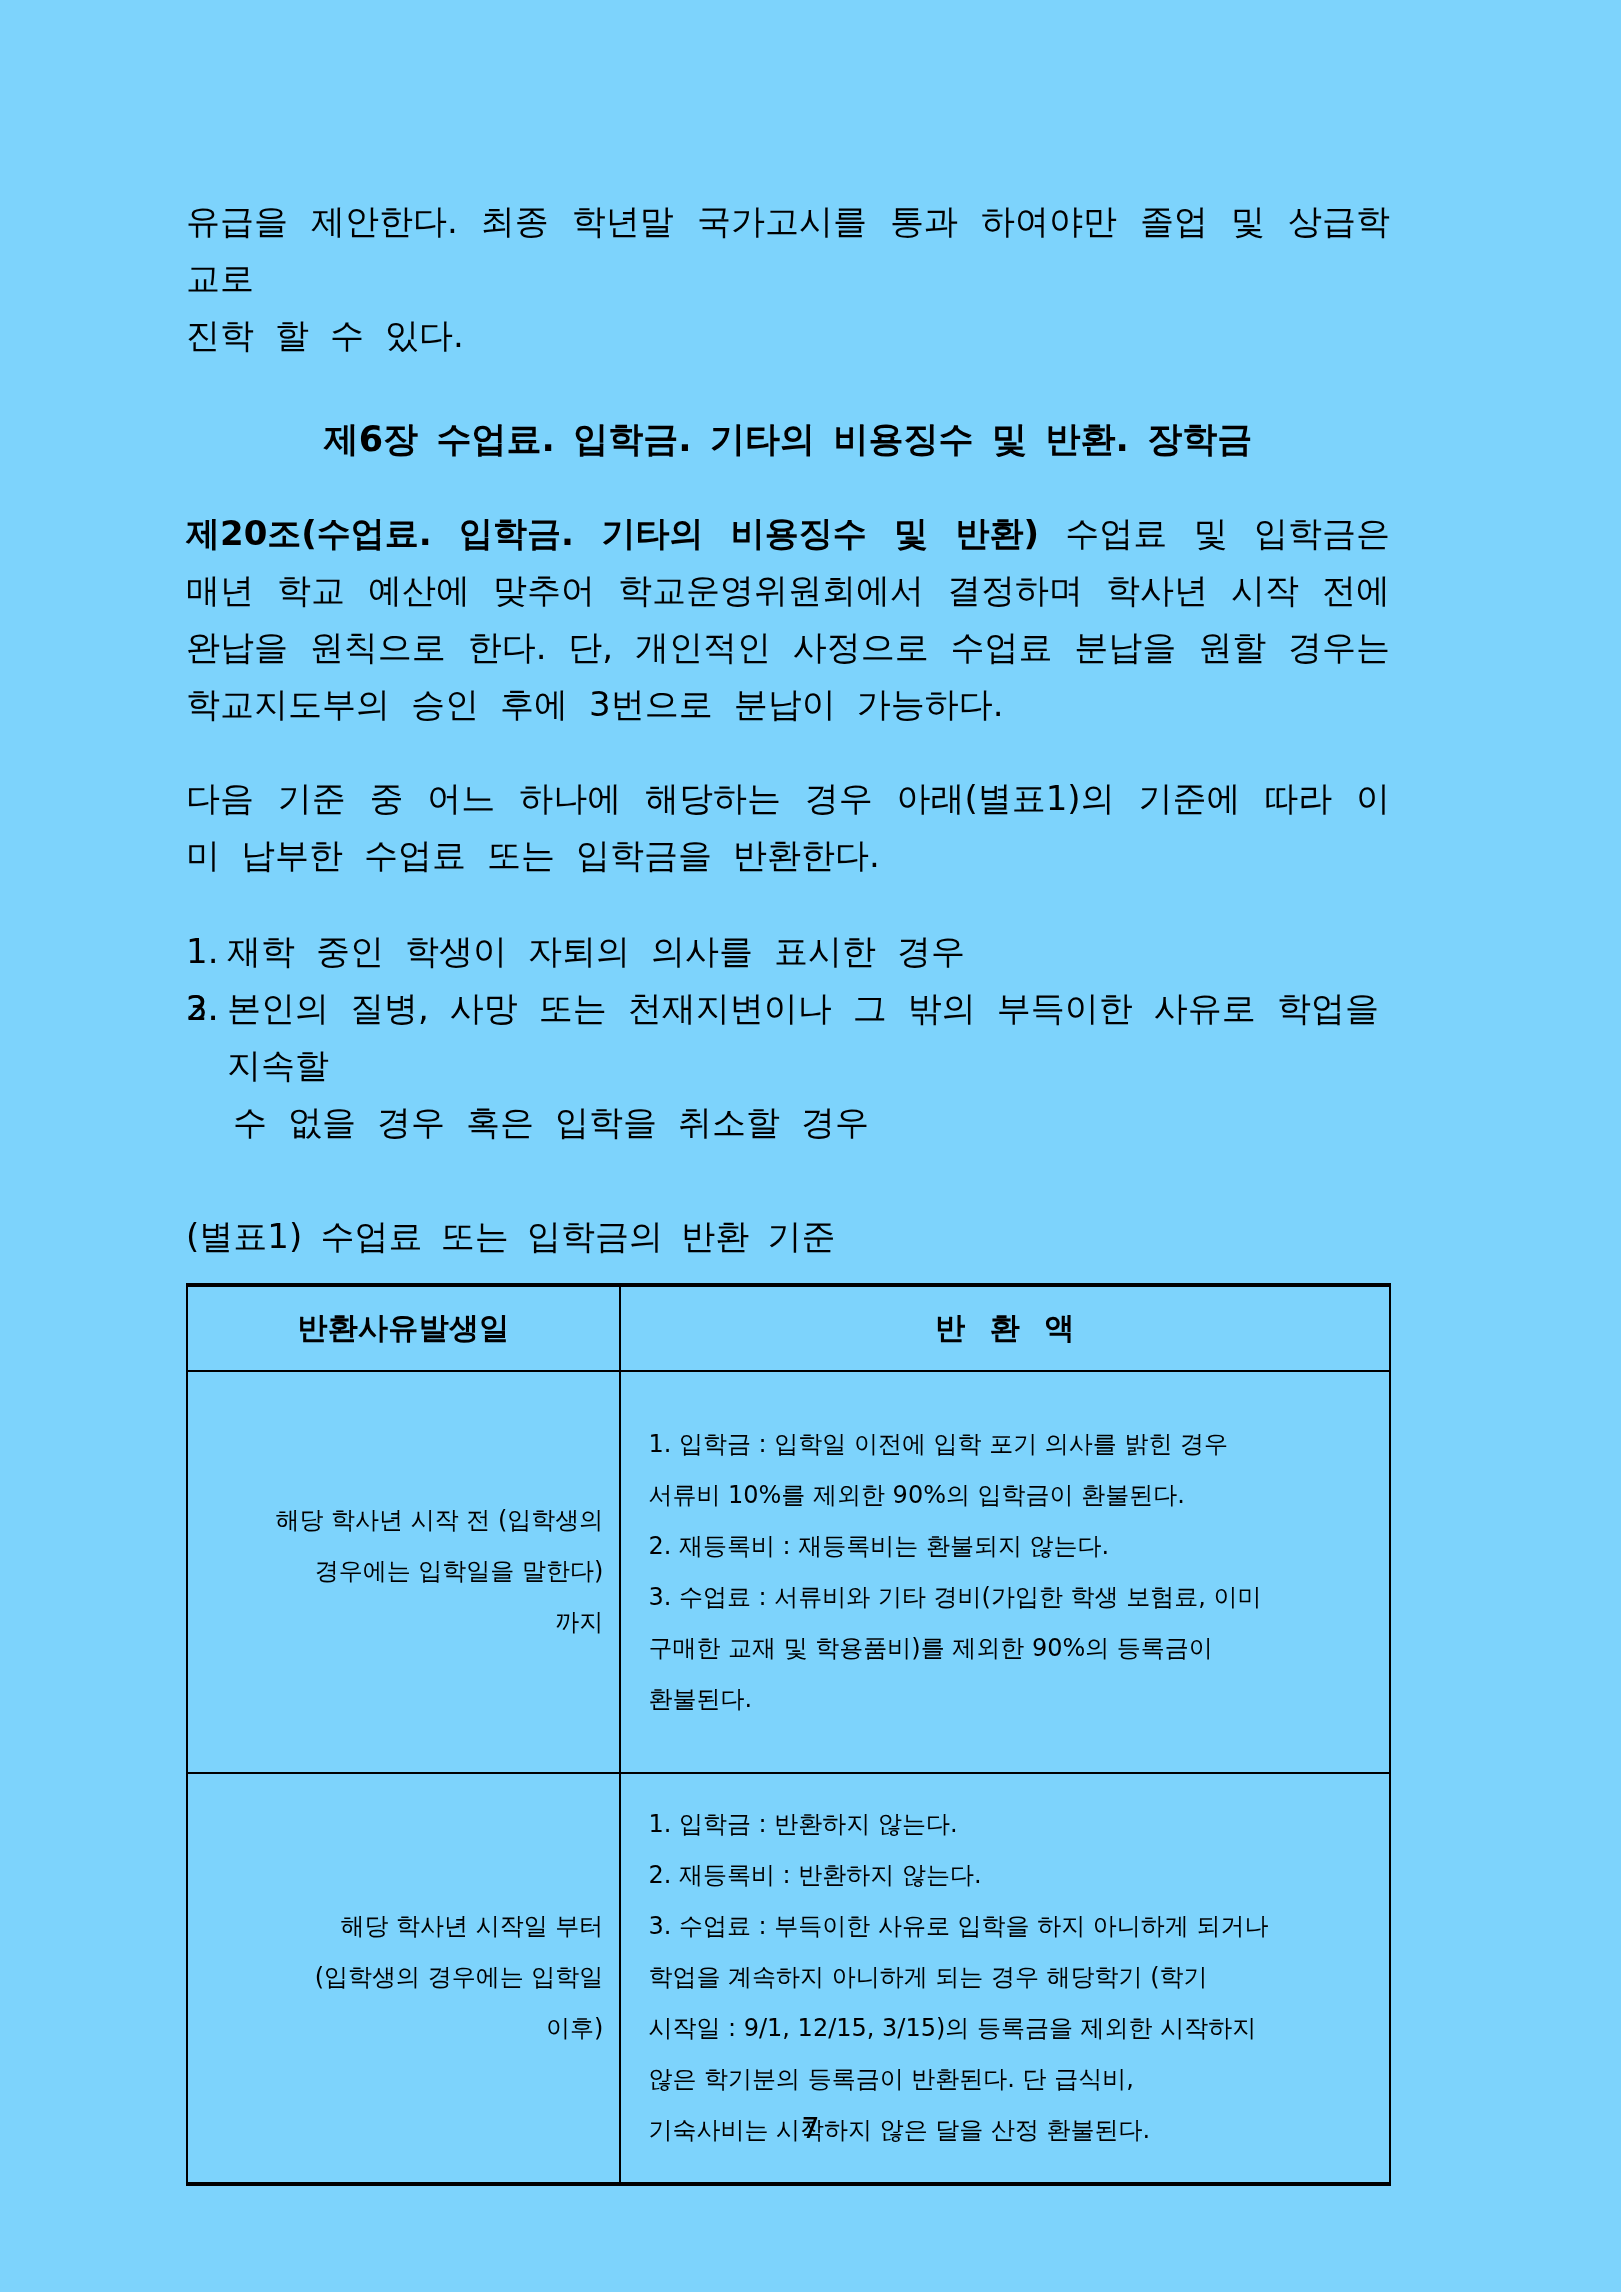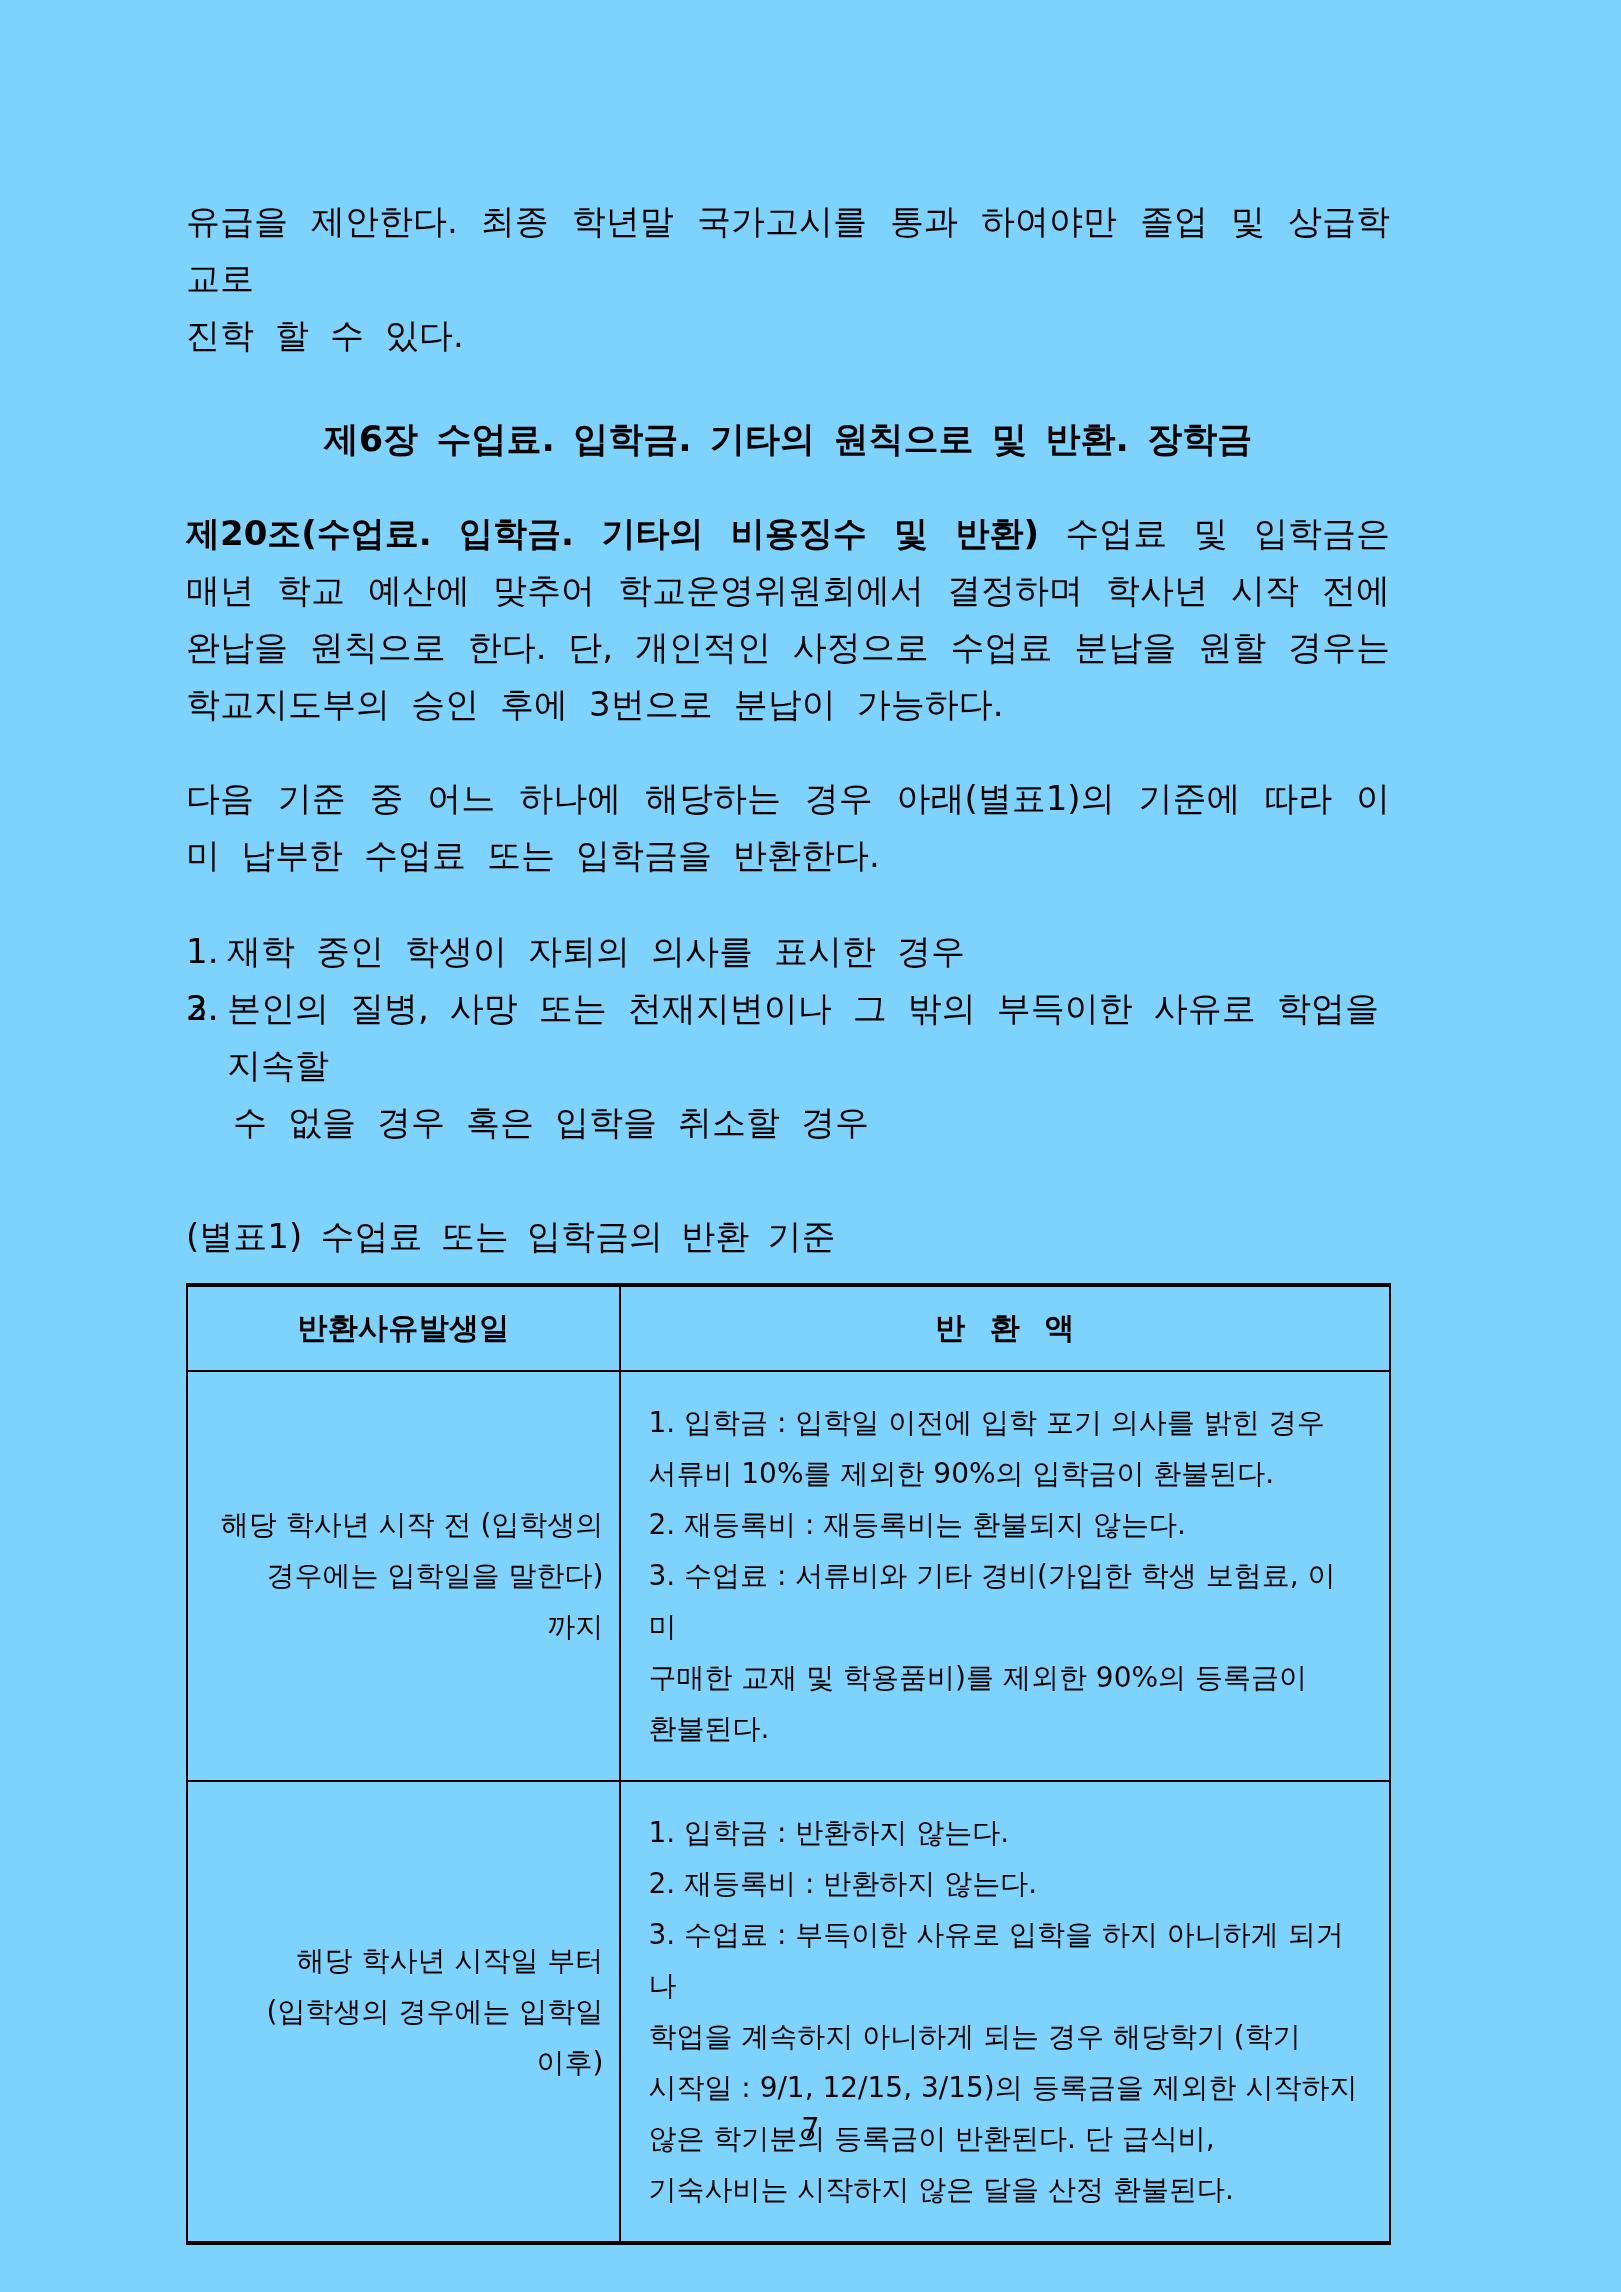--- a/index.html
+++ b/index.html
@@ -117,21 +117,21 @@
     height: 86px;
     font-size: 30px;
     font-weight: bold;
     text-align: center;
     letter-spacing: 0.01em;
   }
   table.refund-table thead th.col-amount {
     word-spacing: 0.45em;
   }
   table.refund-table tbody td {
-    font-size: 28px;
+    font-size: 24px;
     line-height: 51px;
     padding: 25.5px 25.5px 25.5px 27.4px;
     margin-top: 11px;
   }
   table.refund-table tbody td.cell-when {
     padding-left: 29px;
     padding-right: 15.7px;
     text-align: right;
   }
   table.refund-table tbody tr.row-1 td { height: 402px; }
@@ -154,21 +154,21 @@
 <body>
 
 <div class="page">
   <div class="content">
 
     <p class="para first">
       <span>유급을 제안한다. 최종 학년말 국가고시를 통과 하여야만 졸업 및 상급학교로</span>
       <span class="no-justify">진학 할 수 있다.</span>
     </p>
 
-    <h2 class="chapter-heading">제6장 수업료. 입학금. 기타의 원칙으로 및 반환. 장학금</h2>
+    <h2 class="chapter-heading">제6장 수업료. 입학금. 기타의 비용징수 및 반환. 장학금</h2>
 
     <p class="para body-gap"><span class="article-lead">제20조(수업료. 입학금. 기타의 비용징수 및 반환)</span><span> 수업료 및 입학금은 매년 학교 예산에 맞추어 학교운영위원회에서 결정하며 학사년 시작 전에 완납을 원칙으로 한다. 단, 개인적인 사정으로 수업료 분납을 원할 경우는 학교지도부의 승인 후에 3번으로 분납이 가능하다.</span></p>
 
     <p class="para body-gap">다음 기준 중 어느 하나에 해당하는 경우 아래(별표1)의 기준에 따라 이미 납부한 수업료 또는 입학금을 반환한다.</p>
 
     <ul class="numlist">
       <li>
         <span class="marker">1.</span>
         <span>재학 중인 학생이 자퇴의 의사를 표시한 경우</span>
       </li>

